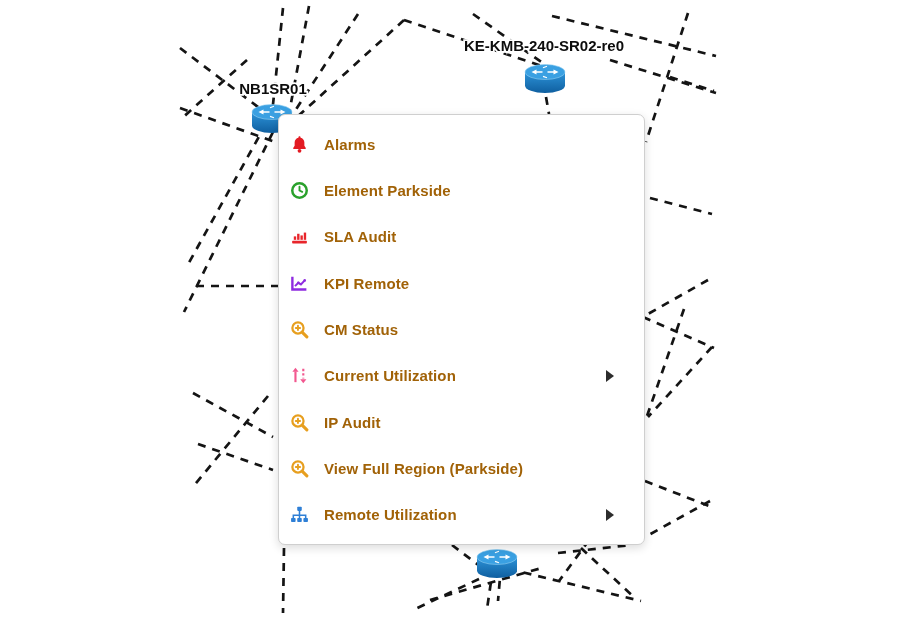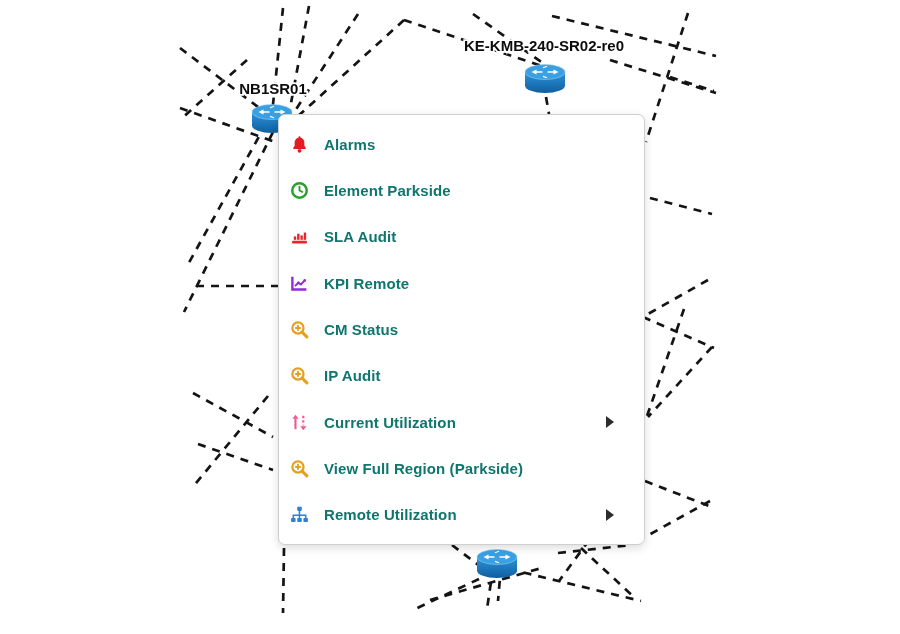--- a/index.html
+++ b/index.html
@@ -11,21 +11,21 @@
   .context-menu{
     position:absolute;left:278px;top:114px;width:367px;height:431px;
     background:#ffffff;border:1px solid #cfcfcf;border-radius:7px;
     box-shadow:0 3px 10px rgba(0,0,0,0.14);
     display:flex;flex-direction:column;justify-content:space-around;
     padding:6px 0;box-sizing:border-box;z-index:5;
   }
   .menu-item{display:flex;align-items:center;padding-left:11px;cursor:pointer;flex:1;}
   .mi-icon{width:19px;height:19px;margin-right:15px;flex:0 0 19px;display:inline-block;}
   .mi-icon svg{width:19px;height:19px;display:block;}
-  .mi-label{font-size:15px;font-weight:bold;color:#0f766e;letter-spacing:0.1px;}
+  .mi-label{font-size:15px;font-weight:bold;color:#a16207;letter-spacing:0.1px;}
   .mi-caret{margin-left:auto;margin-right:30px;width:0;height:0;
     border-left:8px solid #2c2c2c;border-top:6px solid transparent;border-bottom:6px solid transparent;
     display:none;}
   .mi-caret.visible{display:block;}
 </style>
 </head>
 <body>
 
 <div id="stage">
   <svg id="map-svg" width="900" height="634" viewBox="0 0 900 634">
@@ -167,41 +167,41 @@
           <svg viewBox="0 0 16 16">
             <circle cx="6.7" cy="6.7" r="4.7" fill="none" stroke="currentColor" stroke-width="1.9"></circle>
             <path d="M10.4 10.4 14.2 14.2" stroke="currentColor" stroke-width="2.6" stroke-linecap="round"></path>
             <path d="M6.7 4.9v3.6M4.9 6.7h3.6" stroke="currentColor" stroke-width="1.6" stroke-linecap="round"></path>
           </svg>
         </span>
     <span class="mi-label">CM Status</span>
 
   </div>
       <div class="menu-item">
-    <span class="mi-icon" style="color: rgb(231, 159, 31);">
-          <svg viewBox="0 0 16 16">
-            <circle cx="6.7" cy="6.7" r="4.7" fill="none" stroke="currentColor" stroke-width="1.9"></circle>
-            <path d="M10.4 10.4 14.2 14.2" stroke="currentColor" stroke-width="2.6" stroke-linecap="round"></path>
-            <path d="M6.7 4.9v3.6M4.9 6.7h3.6" stroke="currentColor" stroke-width="1.6" stroke-linecap="round"></path>
-          </svg>
-        </span>
-    <span class="mi-label">IP Audit</span>
-
-  </div>
-      <div class="menu-item">
     <span class="mi-icon" style="color: rgb(242, 87, 143);">
           <svg viewBox="0 0 16 16">
             <path d="M4.6 13.6V4.6" stroke="currentColor" stroke-width="1.8"></path>
             <path d="M4.6 1.4 2 4.8h5.2z" fill="currentColor"></path>
             <path d="M11.2 2.4v8.2" stroke="currentColor" stroke-width="1.8" stroke-dasharray="2 1.7"></path>
             <path d="M11.2 14.6 8.6 11.2h5.2z" fill="currentColor"></path>
           </svg>
         </span>
     <span class="mi-label">Current Utilization</span>
     <span class="mi-caret visible"></span>
+  </div>
+      <div class="menu-item">
+    <span class="mi-icon" style="color: rgb(231, 159, 31);">
+          <svg viewBox="0 0 16 16">
+            <circle cx="6.7" cy="6.7" r="4.7" fill="none" stroke="currentColor" stroke-width="1.9"></circle>
+            <path d="M10.4 10.4 14.2 14.2" stroke="currentColor" stroke-width="2.6" stroke-linecap="round"></path>
+            <path d="M6.7 4.9v3.6M4.9 6.7h3.6" stroke="currentColor" stroke-width="1.6" stroke-linecap="round"></path>
+          </svg>
+        </span>
+    <span class="mi-label">IP Audit</span>
+
   </div>
       <div class="menu-item">
     <span class="mi-icon" style="color: rgb(231, 159, 31);">
           <svg viewBox="0 0 16 16">
             <circle cx="6.7" cy="6.7" r="4.7" fill="none" stroke="currentColor" stroke-width="1.9"></circle>
             <path d="M10.4 10.4 14.2 14.2" stroke="currentColor" stroke-width="2.6" stroke-linecap="round"></path>
             <path d="M6.7 4.9v3.6M4.9 6.7h3.6" stroke="currentColor" stroke-width="1.6" stroke-linecap="round"></path>
           </svg>
         </span>
     <span class="mi-label">View Full Region (Parkside)</span>

